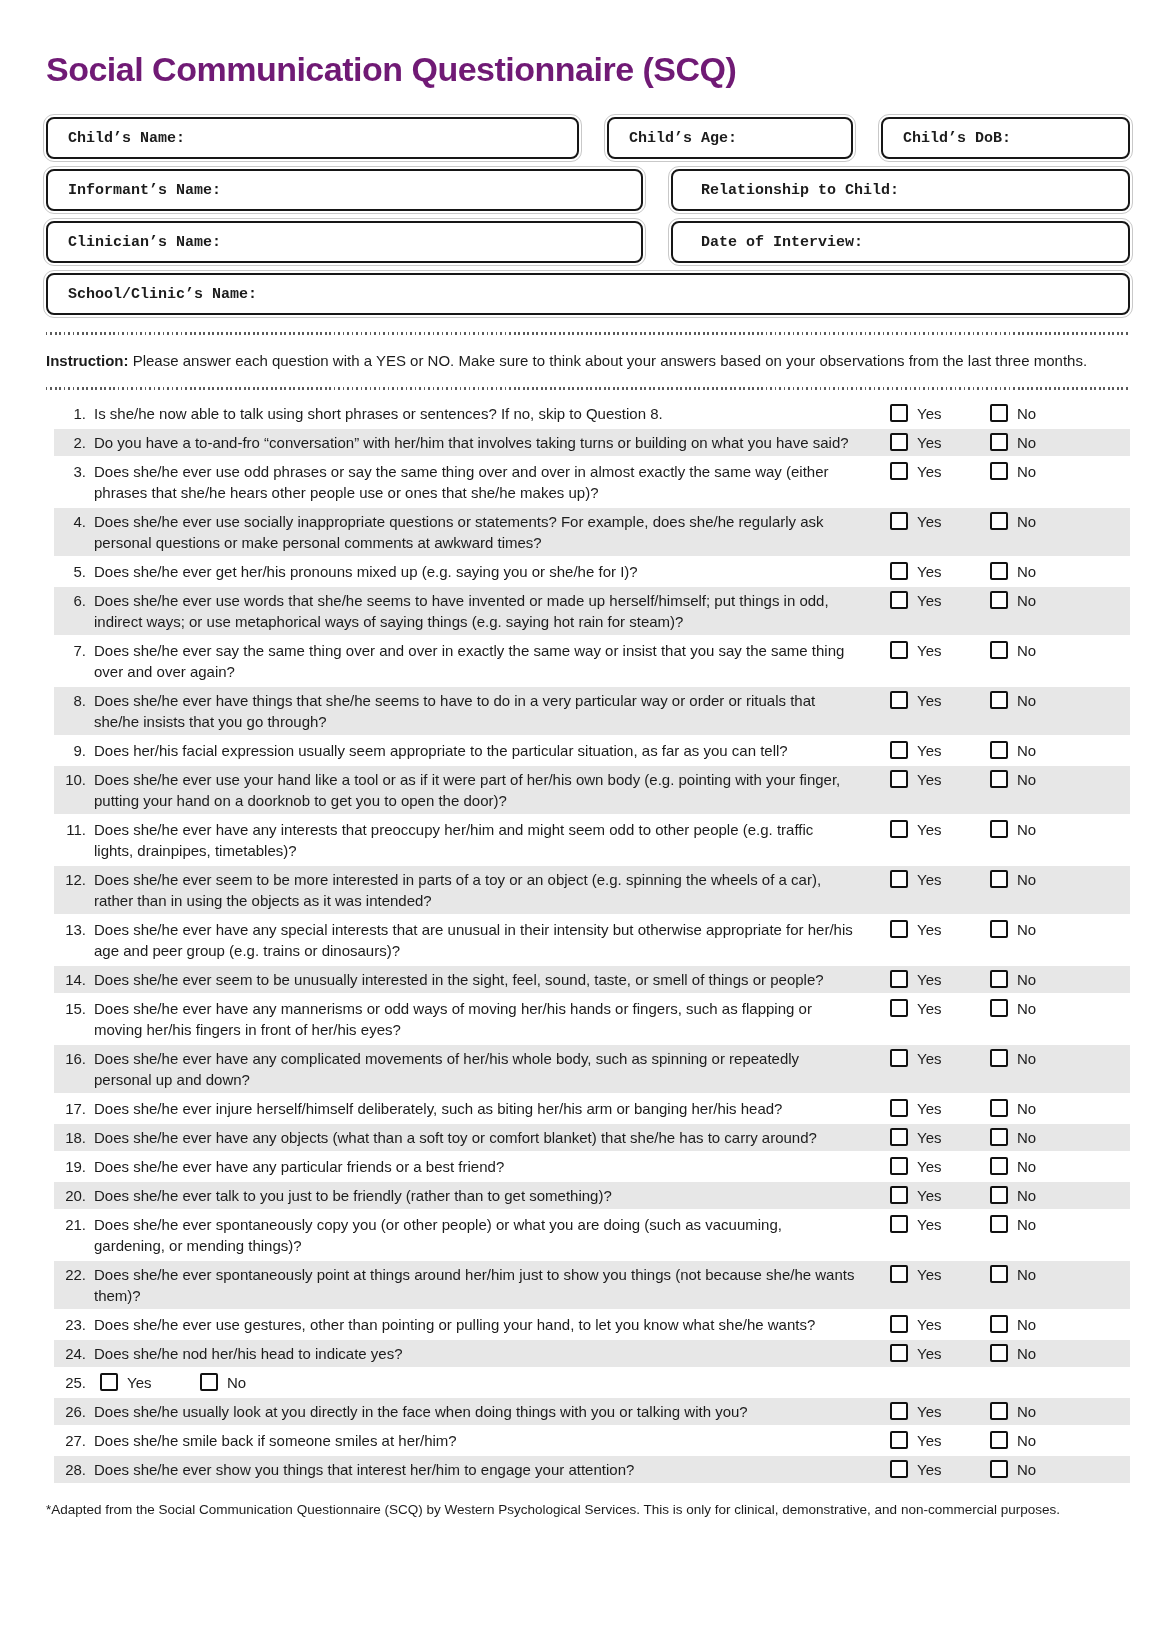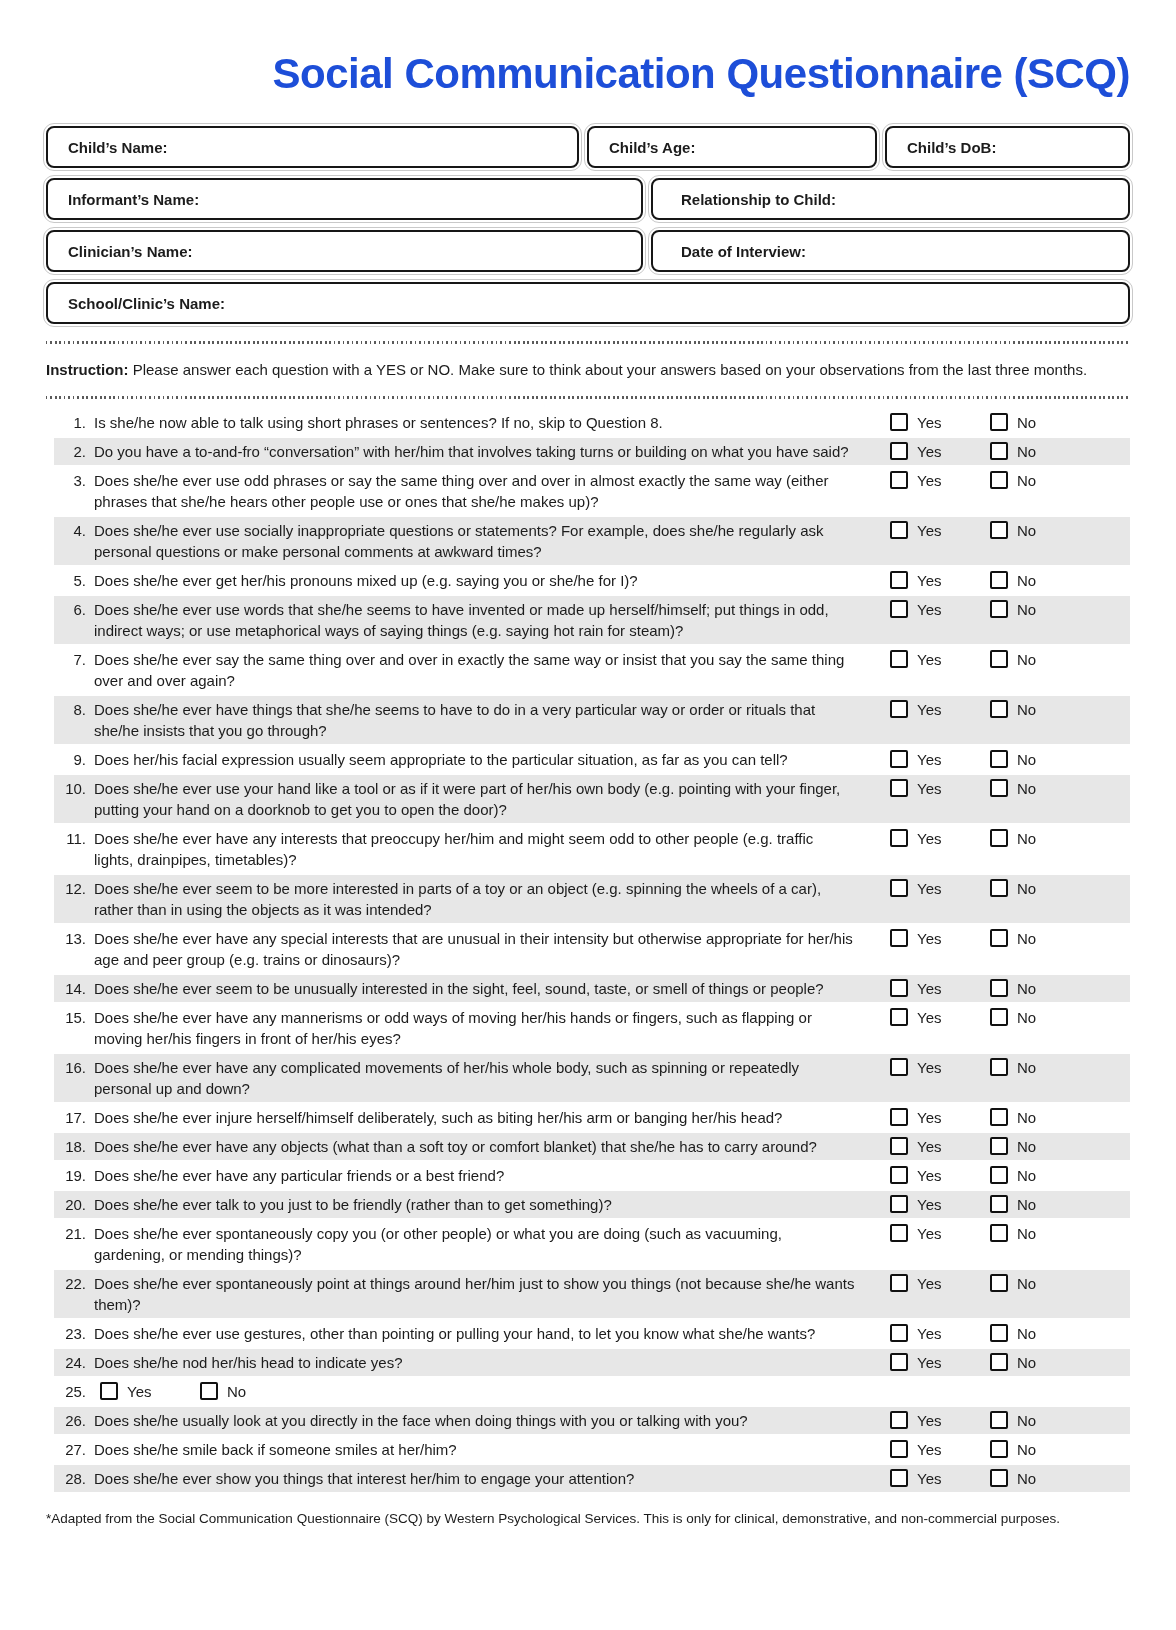--- a/index.html
+++ b/index.html
@@ -10,46 +10,46 @@
     font-family: "Liberation Sans", sans-serif;
     color: #1c1c1c;
     position: relative;
     overflow: hidden;
   }
   .page { padding: 0 46px; }
 
   
   .title {
     margin-top: 50px;
-    text-align: right;
-    font-size: 42px;
+    text-align: left;
+    font-size: 34px;
     font-weight: bold;
     letter-spacing: -0.5px;
-    color: #1d4ed8;
+    color: #701a75;
   }
 
   
   .fields { margin-top: 28px; }
-  .field-row { display: flex; gap: 8px; margin-bottom: 10px; }
+  .field-row { display: flex; gap: 28px; margin-bottom: 10px; font-family: Liberation Mono, monospace; }
   .field-box {
     height: 42px;
     border: 2px solid #161616;
     border-radius: 8px;
     outline: 1px solid #c9c9c9;
     outline-offset: 2px;
     background: #fff;
     display: flex;
     align-items: center;
     padding-left: 20px;
     font-size: 15px;
     font-weight: bold;
     cursor: text;
   }
   .fb-name   { width: 533px; }
-  .fb-age    { width: 290px; }
+  .fb-age    { width: 246px; }
   .fb-dob    { flex: 1; }
   .fb-half-l { width: 597px; }
   .fb-half-r { flex: 1; padding-left: 28px; }
   .fb-full   { width: 100%; text-align: center; }
 
   
   .divider {
     height: 3px;
     background: repeating-linear-gradient(90deg, #5a5a5a 0 1.5px, transparent 1.5px 4.5px);
     margin: 17px 0 13px 0;

